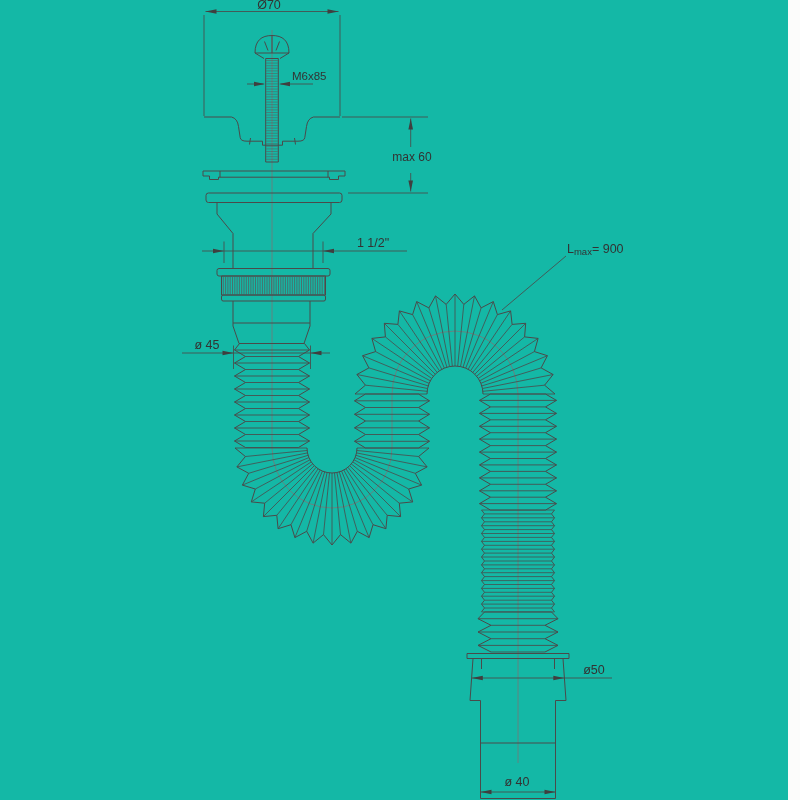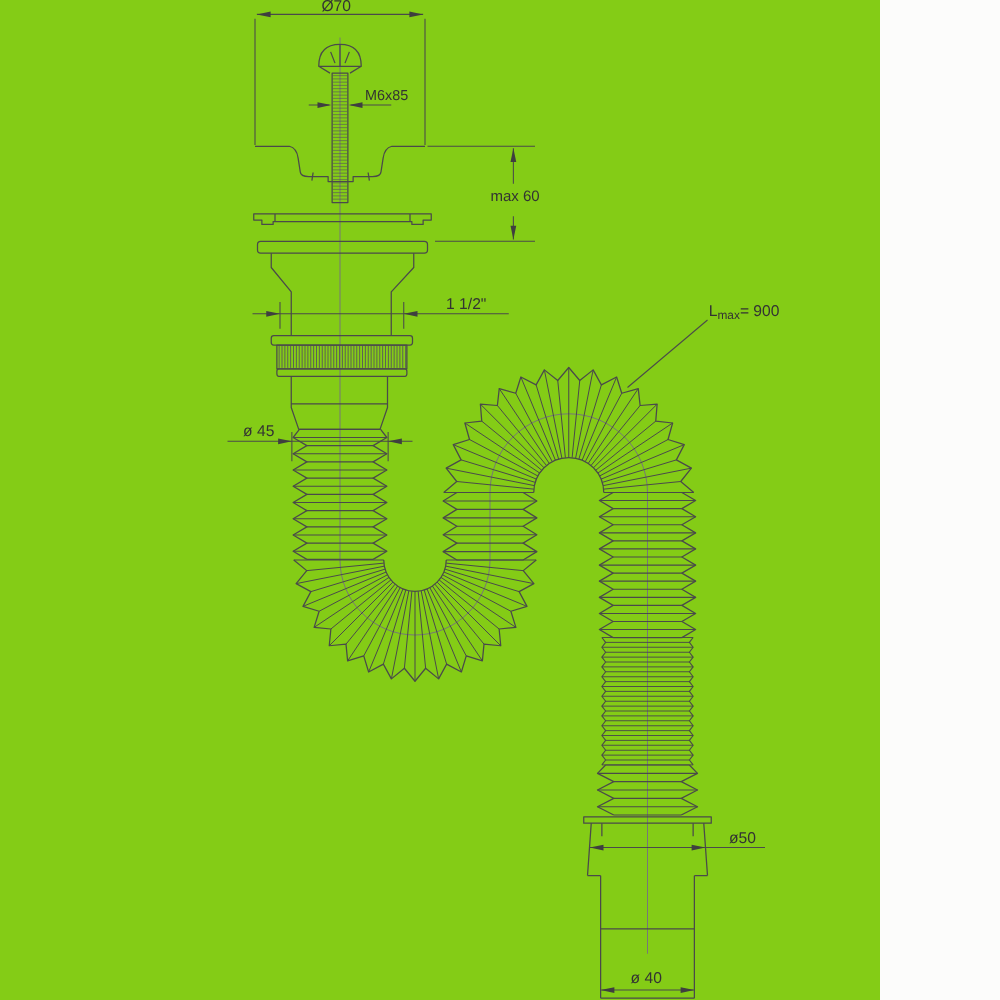--- a/index.html
+++ b/index.html
@@ -1,16 +1,16 @@
 <!DOCTYPE html>
 <html><head>
 <meta charset="utf-8">
 <style>
   html,body{margin:0;padding:0;background:#fcfcfb;}
-  .canvas{width:704px;height:800px;position:relative;background:#84cc16;overflow:hidden;}
+  .canvas{width:788px;height:800px;position:relative;background:#14b8a6;overflow:hidden;}
   svg{display:block;}
   svg .ln{stroke:#4a4a4a;fill:none;stroke-width:1;stroke-linejoin:round;stroke-linecap:butt;}
   svg .thin{stroke:#777;fill:none;stroke-width:0.8;}
   svg .dim{stroke:#4a4a4a;fill:none;stroke-width:0.85;}
   svg .arr{fill:#3f3f3f;stroke:none;}
   svg text{font-family:"Liberation Sans",sans-serif;fill:#333;font-size:12.5px;}
   svg text.m{text-anchor:middle;}
   svg text.sm{font-size:11.5px;}
   svg text.md{font-size:12px;}
 </style>

